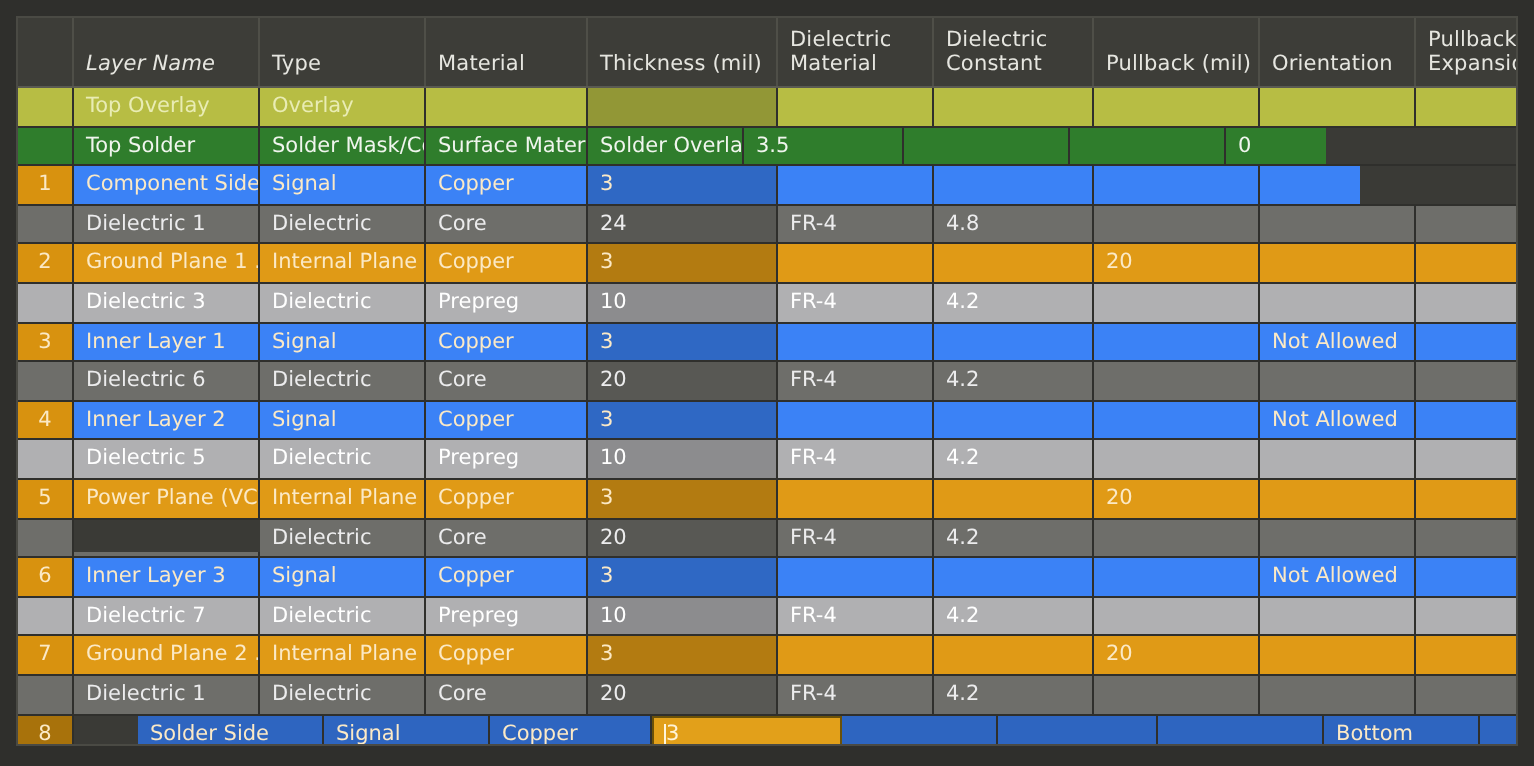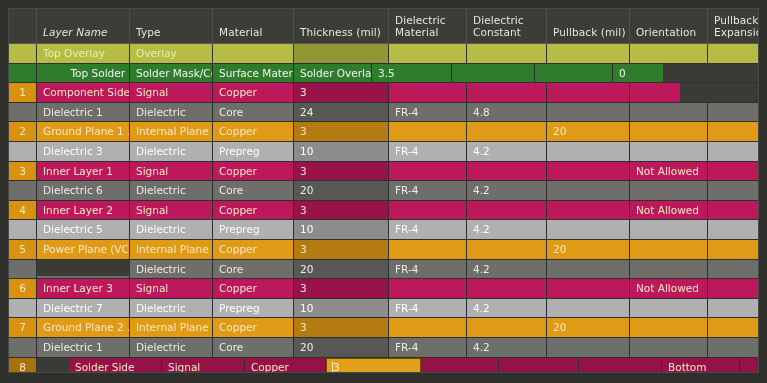--- a/index.html
+++ b/index.html
@@ -68,21 +68,21 @@
     white-space:nowrap;
     text-overflow:clip;
     position:relative;
   }
   .td:last-child{border-right:none;}
   .td.num{text-align:center;padding:0;}
 
   
   .r-overlay  .td{background:#b7bd44;color:#e9ecb4;}
   .r-solder   .td{background:#2f7d2c;color:#f0f5ee;}
-  .r-signal   .td{background:#be185d;color:#fbe9c6;}
+  .r-signal   .td{background:#3b82f6;color:#fbe9c6;}
   .r-plane    .td{background:#e09a16;color:#fbe9c6;}
   .r-core     .td{background:#6e6e6a;color:#ececed;}
   .r-prepreg  .td{background:#b0b0b2;color:#ffffff;}
 
   
   .r-overlay  .td.num{background:#b7bd44;}
   .r-solder   .td.num{background:#2f7d2c;}
   .r-signal   .td.num{background:#d8920f;color:#fbe9c6;}
   .r-plane    .td.num{background:#d8920f;color:#fbe9c6;}
   .r-core     .td.num{background:#6e6e6a;}
@@ -134,21 +134,21 @@
           <div class="td" style="width: 81px; flex: 0 0 81px;"></div>
           <div class="td colsel" style="width: 95px; flex: 0 0 95px;"></div>
           <div class="td" style="width: 78px; flex: 0 0 78px;"></div>
           <div class="td" style="width: 80px; flex: 0 0 80px;"></div>
           <div class="td" style="width: 83px; flex: 0 0 83px;"></div>
           <div class="td" style="width: 78px; flex: 0 0 78px;"></div>
           <div class="td" style="width: 50px; flex: 0 0 50px;"></div>
         </div>
         <div class="tr r-solder">
           <div class="td num" style="width: 28px; flex: 0 0 28px;"></div>
-          <div class="td" style="width: 93px; flex: 0 0 93px; text-align: right;">Top Solder</div>
+          <div class="td" style="width: 93px; flex: 0 0 93px;">Top Solder</div>
           <div class="td" style="width: 83px; flex: 0 0 83px;">Solder Mask/Co...</div>
           <div class="td" style="width: 81px; flex: 0 0 81px;">Surface Material</div>
           <div class="td" style="width: 78px; flex: 0 0 78px;">Solder Overlay</div>
           <div class="td" style="width: 80px; flex: 0 0 80px;">3.5</div>
           <div class="td" style="width: 83px; flex: 0 0 83px;"></div>
           <div class="td" style="width: 78px; flex: 0 0 78px;"></div>
           <div class="td" style="width: 50px; flex: 0 0 50px;">0</div>
         </div>
         <div class="tr r-signal">
           <div class="td num" style="width: 28px; flex: 0 0 28px;">1</div>

